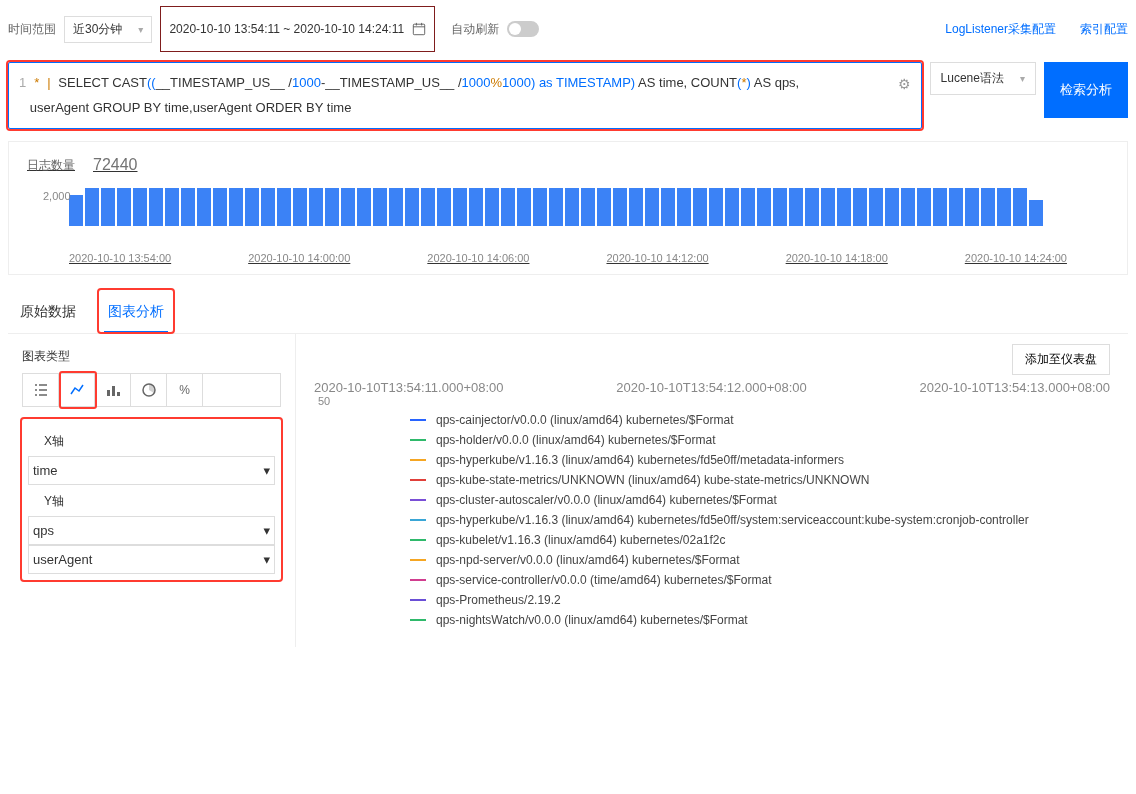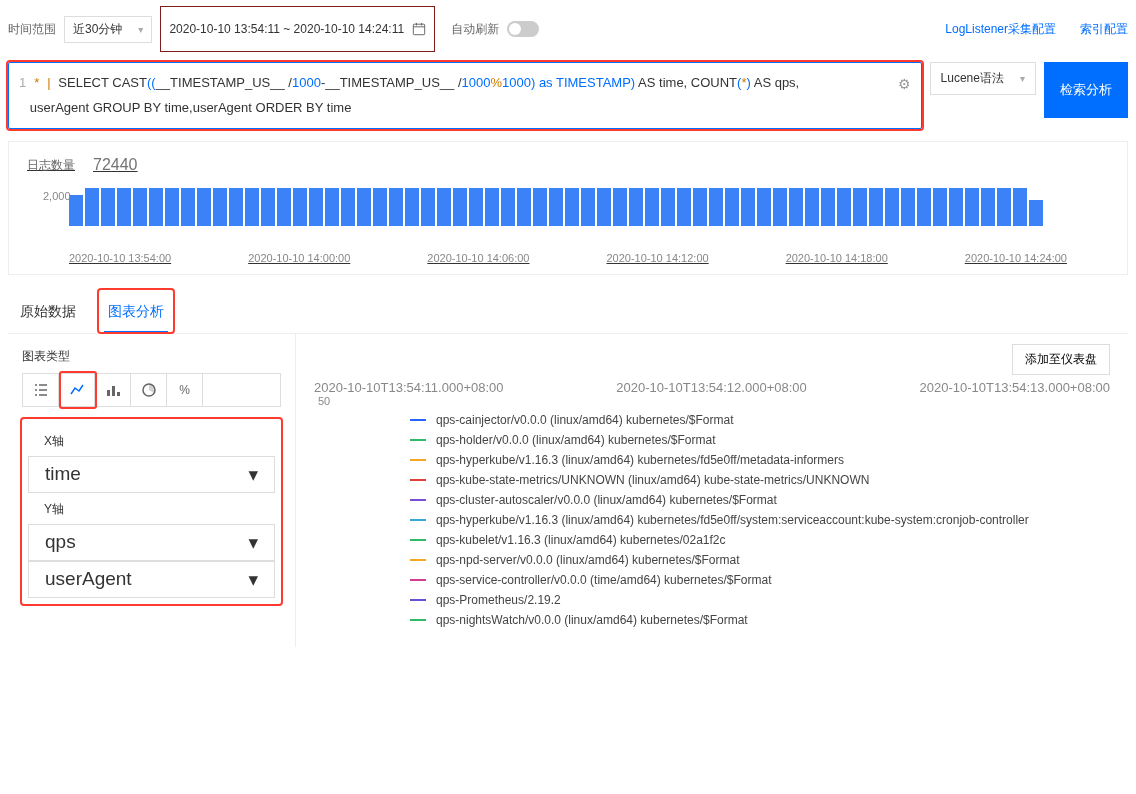--- a/index.html
+++ b/index.html
@@ -47,21 +47,21 @@
 .sb-title { font-size:12px; color:#333; margin-bottom:8px;}
 .icon-row { display:flex; border:1px solid #ddd; border-radius:0; position:relative;}
 .icon-btn { width:36px; height:32px; display:flex; align-items:center; justify-content:center; color:#666; border-right:1px solid #ddd; cursor:pointer;}
 .icon-btn:last-child { border-right:none;}
 .icon-btn.active { color:#006eff; }
 .icon-highlight { position:absolute; left:36px; top:-3px; width:38px; height:38px; border:2px solid #ff3b30; border-radius:3px; }
 
 .form-block { margin-top:12px; position:relative; padding:6px; }
 .form-block::before { content:""; position:absolute; inset:-2px; border:2px solid #ff3b30; border-radius:4px; }
 .field-label { font-size:12px; color:#333; margin:8px 16px 6px;}
-.dropdown { border:1px solid #ddd; padding:6px 16px; display:flex; justify-content:space-between; align-items:flex-start; font-size:19px; color:#333; background:#fff; cursor:pointer;}
+.dropdown { border:1px solid #ddd; padding:6px 4px; display:flex; justify-content:space-between; align-items:flex-start; font-size:13px; color:#333; background:#fff; cursor:pointer;}
 
 .main-area { flex:1; padding:14px 18px; position:relative;}
 .add-btn { position:absolute; right:18px; top:10px; border:1px solid #ddd; background:#fff; padding:6px 12px; font-size:12px; cursor:pointer;}
 .ts-row { display:flex; justify-content:space-between; color:#888; font-size:13px; margin-top:32px;}
 .fifty { color:#888; font-size:11px; margin-left:4px;}
 .legend { margin-top:6px; margin-left:96px;}
 .legend-item { display:flex; align-items:center; gap:10px; font-size:12px; color:#444; margin:6px 0;}
 .swatch { width:16px; height:2px; display:inline-block;}
 </style>
 </head>

